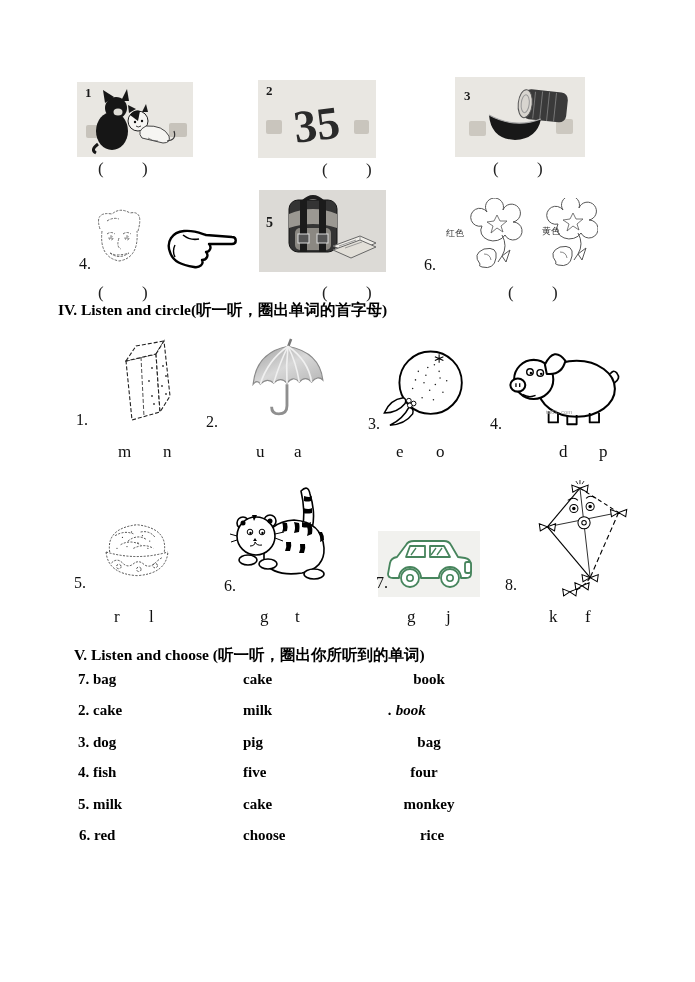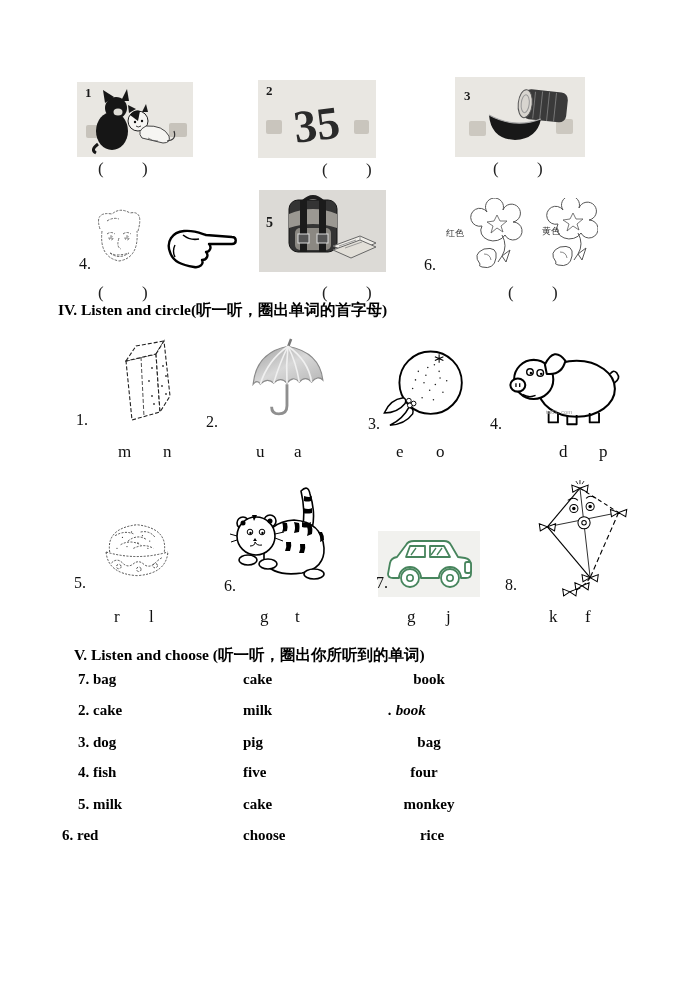--- a/index.html
+++ b/index.html
@@ -396,18 +396,18 @@
   <span class="word center" style="left:429px;top:735px;">bag</span>
 
   <span class="word" style="left:78px;top:765px;">4. fish</span>
   <span class="word" style="left:243px;top:765px;">five</span>
   <span class="word center" style="left:424px;top:765px;">four</span>
 
   <span class="word" style="left:78px;top:797px;">5. milk</span>
   <span class="word" style="left:243px;top:797px;">cake</span>
   <span class="word center" style="left:429px;top:797px;">monkey</span>
 
-  <span class="word" style="left:62px;top:828px;">6. red</span>
+  <span class="word" style="left:79px;top:828px;">6. red</span>
   <span class="word" style="left:243px;top:828px;">choose</span>
   <span class="word center" style="left:432px;top:828px;">rice</span>
 
 
 </div>
 
 </body></html>

